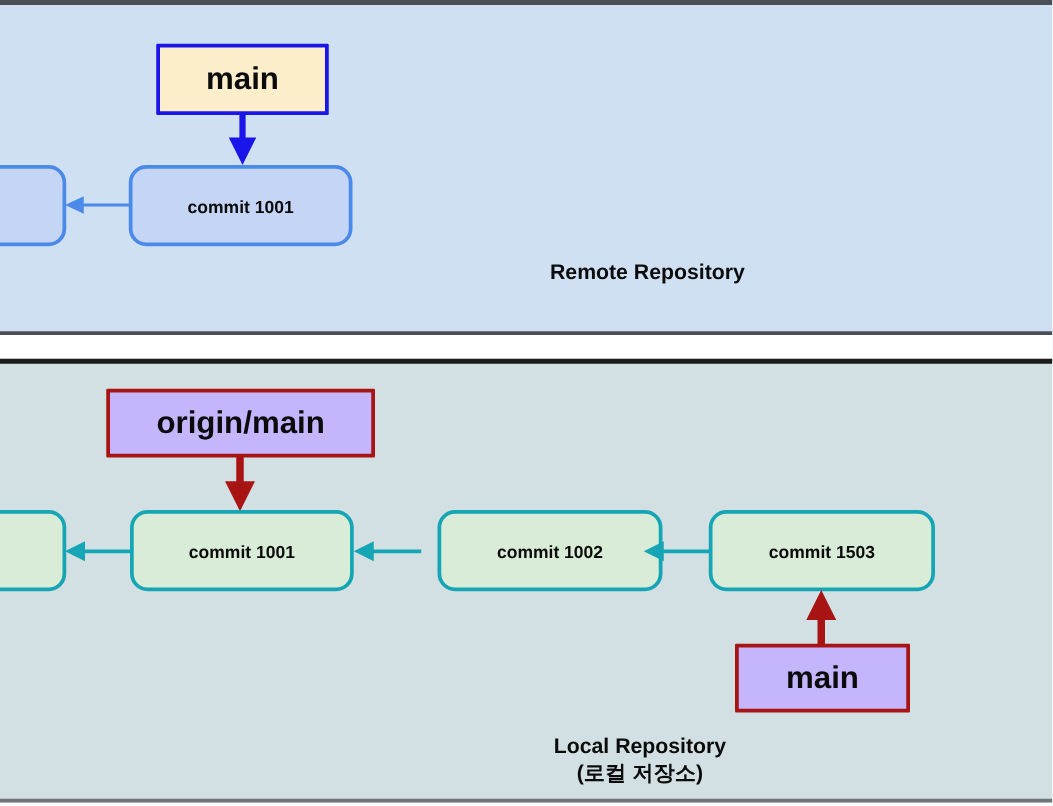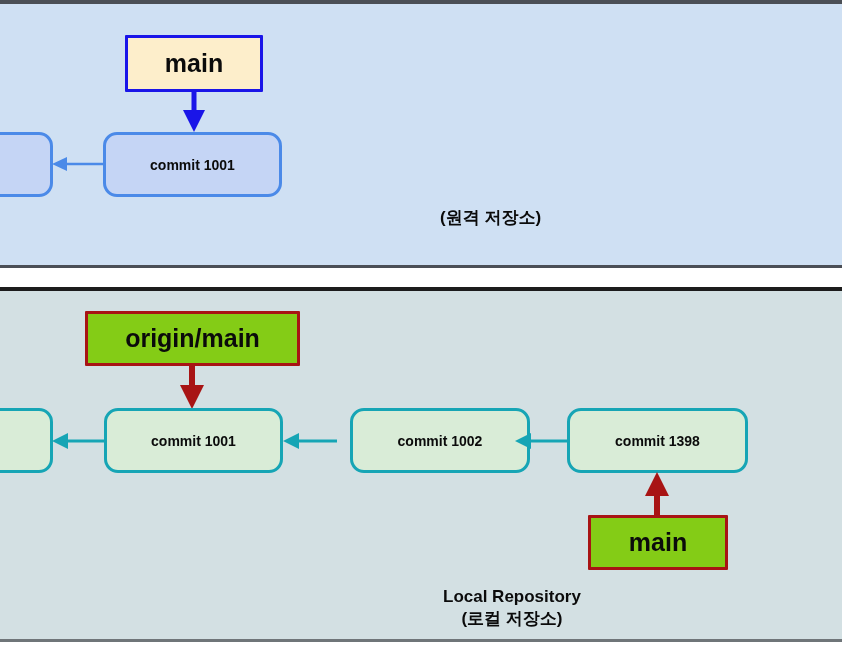--- a/index.html
+++ b/index.html
@@ -57,21 +57,21 @@
     border-width: 3px;
     border-style: solid;
     border-radius: 1px;
   }
   .label-box.blue-label {
     background: #fdeecb;
     border-color: #1a15e8;
     font-size: 25px;
   }
   .label-box.red-label {
-    background: #84cc16;
+    background: #c4b5fd;
     border-color: #a81414;
     font-size: 25px;
     align-items: center;
   }
 
   
   .commit-box {
     border-width: 3px;
     border-style: solid;
     border-radius: 14px;
@@ -133,21 +133,21 @@
         <line x1="54" y1="12" x2="14" y2="12" stroke="#4b8ae8" stroke-width="2.5"></line>
         <polygon points="2,12 17,5 17,19" fill="#4b8ae8"></polygon>
       </svg>
     </div>
 
     <div class="node commit-box blue-commit" style="left:103px; top:128px; width:179px; height:65px;">
       <span>commit 1001</span>
     </div>
 
     <div class="caption" style="left:440px; top:203px;">
-      <div>(원격 저장소)</div>
+      <div>Remote Repository</div>
     </div>
   </div>
 
   <div class="panel" id="panel-local">
 
     <div class="node label-box red-label" style="left:85px; top:20px; width:215px; height:55px;">
       <span>origin/main</span>
     </div>
 
     <div class="conn" style="left:176px; top:74px; width:36px; height:46px;">
@@ -184,21 +184,21 @@
     </div>
 
     <div class="conn" style="left:513px; top:138px; width:58px; height:24px;">
       <svg width="58" height="24" viewBox="0 0 58 24">
         <line x1="56" y1="12" x2="16" y2="12" stroke="#16a5b5" stroke-width="3"></line>
         <polygon points="2,12 18,4 18,20" fill="#16a5b5"></polygon>
       </svg>
     </div>
 
     <div class="node commit-box teal-commit" style="left:567px; top:117px; width:181px; height:65px;">
-      <span>commit 1398</span>
+      <span>commit 1503</span>
     </div>
 
     <div class="conn" style="left:641px; top:179px; width:36px; height:48px;">
       <svg width="36" height="48" viewBox="0 0 36 48">
         <line x1="16" y1="48" x2="16" y2="20" stroke="#a81414" stroke-width="6"></line>
         <polygon points="16,2 4,26 28,26" fill="#a81414"></polygon>
       </svg>
     </div>
 
     <div class="node label-box red-label" style="left:588px; top:224px; width:140px; height:55px;">

